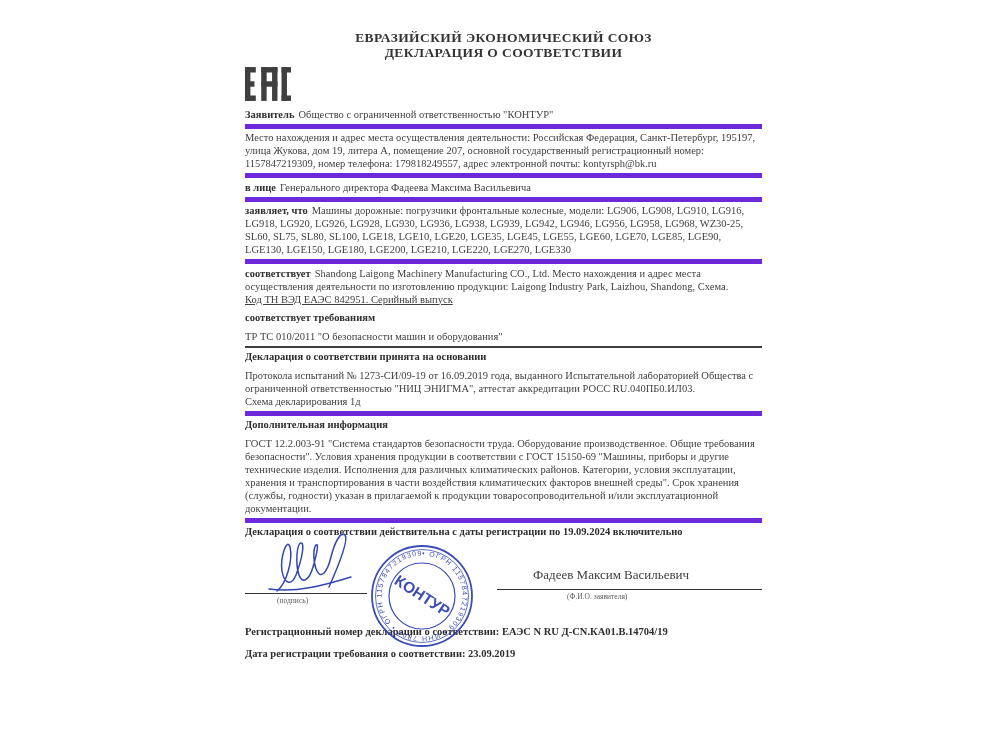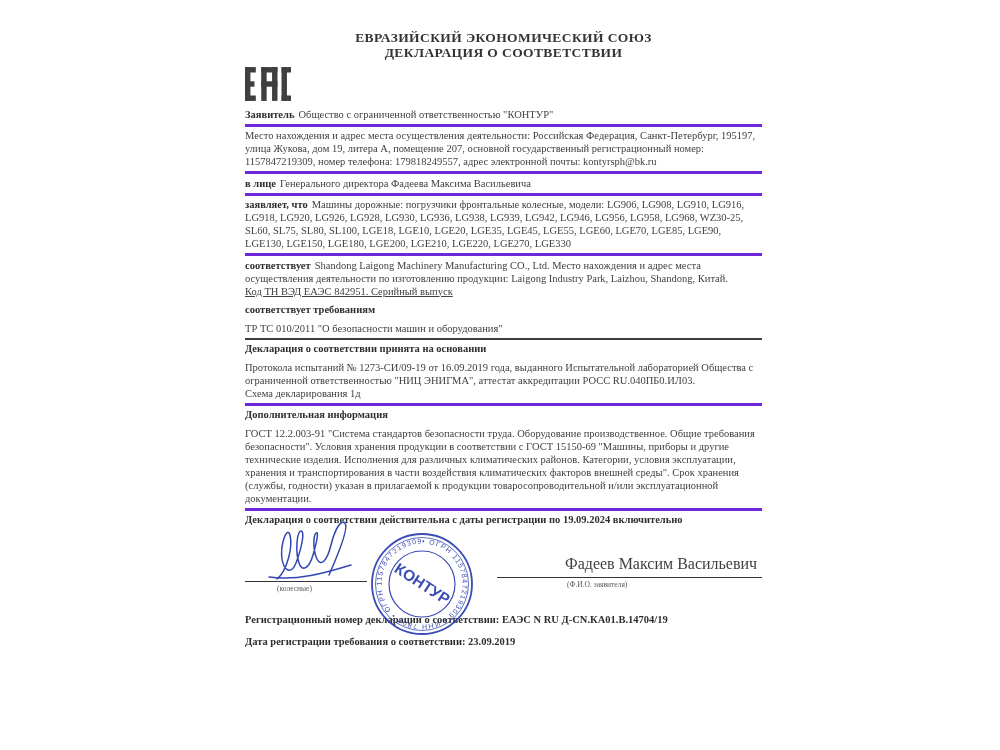--- a/index.html
+++ b/index.html
@@ -5,29 +5,29 @@
   * { margin:0; padding:0; box-sizing:border-box; }
   html,body { width:1000px; height:750px; background:#ffffff; }
   body { font-family:"Liberation Serif", serif; color:#3d3d3d; position:relative; }
   .page { position:absolute; left:228px; top:0; width:545px; height:698px; background:#fff; }
   .content { position:absolute; left:17px; top:0; width:517px; }
   .doc-header { padding-top:30px; text-align:center; font-weight:bold; font-size:13.5px; line-height:15px; letter-spacing:.4px; color:#343434; }
   .logo-row { margin-top:5px; height:40px; }
   .logo-row svg { display:block; }
   p, .line { font-size:10.5px; line-height:13px; color:#3f3f3f; }
   .sec { padding:2.5px 0 3px 0; }
-  .rule { border-bottom:3px solid #6d28d9; }
+  .rule { border-bottom:5px solid #6d28d9; }
   .rule2 { border-bottom:2px solid #3d3d3d; }
   b.lbl { color:#2e2e2e; margin-right:4px; }
   .bold { font-weight:bold; color:#2e2e2e; }
   .underline { text-decoration:underline; }
   .sig-band { position:relative; height:74px; margin-top:2px; }
   .sig-line { position:absolute; left:0; top:50px; width:122px; border-top:1px solid #333; }
   .sig-caption { position:absolute; left:32px; top:53px; font-size:7.5px; color:#5a5a5a; }
-  .fio-name { position:absolute; left:288px; top:24px; font-size:16px; color:#3f3f3f;margin-left:32px; }
+  .fio-name { position:absolute; left:288px; top:24px; font-size:13px; color:#3f3f3f; }
   .fio-line { position:absolute; left:252px; top:46px; width:265px; border-top:1px solid #333; }
   .fio-caption { position:absolute; left:322px; top:49px; font-size:7.5px; color:#5a5a5a; }
   .sig-svg { position:absolute; left:18px; top:-12px; z-index:3; }
   .stamp-svg { position:absolute; left:124px; top:0px; z-index:4; opacity:.92; }
   .reg-line { margin-top:8px; }
   .date-line { margin-top:9px; }
   .footer-gap { height:12px; }
 </style>
 </head>
 <body>
@@ -68,21 +68,21 @@
 
     <div class="sec rule">
       <p><b class="lbl">в лице</b><span>Генерального директора Фадеева Максима Васильевича</span></p>
     </div>
 
     <div class="sec rule">
       <p><b class="lbl">заявляет, что</b><span>Машины дорожные: погрузчики фронтальные колесные,  модели: LG906, LG908, LG910, LG916, LG918, LG920, LG926, LG928, LG930, LG936, LG938, LG939, LG942, LG946, LG956, LG958, LG968, WZ30-25, SL60, SL75, SL80, SL100, LGE18, LGE10, LGE20, LGE35, LGE45, LGE55, LGE60, LGE70, LGE85, LGE90, LGE130, LGE150, LGE180, LGE200, LGE210, LGE220, LGE270, LGE330</span></p>
     </div>
 
     <div class="sec">
-      <p><b class="lbl">соответствует</b><span>Shandong Laigong Machinery Manufacturing CO., Ltd. Место нахождения и адрес места осуществления деятельности по изготовлению продукции: Laigong Industry Park, Laizhou, Shandong, Китай.</span></p>
+      <p><b class="lbl">соответствует</b><span>Shandong Laigong Machinery Manufacturing CO., Ltd. Место нахождения и адрес места осуществления деятельности по изготовлению продукции: Laigong Industry Park, Laizhou, Shandong, Схема.</span></p>
       <p><span class="underline">Код ТН ВЭД ЕАЭС 842951. Серийный выпуск</span></p>
     </div>
 
     <div class="sec">
       <p class="bold">соответствует требованиям</p>
     </div>
 
     <div class="sec rule2">
       <p>ТР ТС 010/2011 "О безопасности машин и оборудования"</p>
     </div>
@@ -110,21 +110,21 @@
     </div>
 
     <div class="sig-band">
       <span class="sig-svg">
         <svg width="120" height="68" viewBox="0 0 120 68" xmlns="http://www.w3.org/2000/svg" fill="none" stroke="#3347b0" stroke-width="1.5" stroke-linecap="round">
           <path d="M14,60 C24,52 30,28 27,16 C24,6 17,26 19,40 C21,52 28,56 33,44 C39,28 42,12 38,12 C34,12 32,32 36,44 C39,53 46,50 50,36 C54,22 56,12 53,14 C50,17 50,32 54,40 C58,48 64,42 68,26 C72,10 78,0 82,4 C86,9 74,38 66,56"></path>
           <path d="M6,58 C34,62 62,54 88,46"></path>
         </svg>
       </span>
       <div class="sig-line"></div>
-      <div class="sig-caption">(колесные)</div>
+      <div class="sig-caption">(подпись)</div>
 
       <span class="stamp-svg">
         <svg width="106" height="106" viewBox="0 0 106 106" xmlns="http://www.w3.org/2000/svg">
           <defs>
             <path id="ringPath" d="M53,12.5 a40.5,40.5 0 1,1 -0.02,0"></path>
           </defs>
           <circle cx="53" cy="53" r="50" fill="none" stroke="#2b3dae" stroke-width="1.8"></circle>
           <circle cx="53" cy="53" r="46.5" fill="none" stroke="#2b3dae" stroke-width="0.8"></circle>
           <circle cx="53" cy="53" r="33" fill="none" stroke="#2b3dae" stroke-width="1.2"></circle>
           <text font-family="Liberation Sans, sans-serif" font-size="7" fill="#2b3dae" letter-spacing="1.2">

